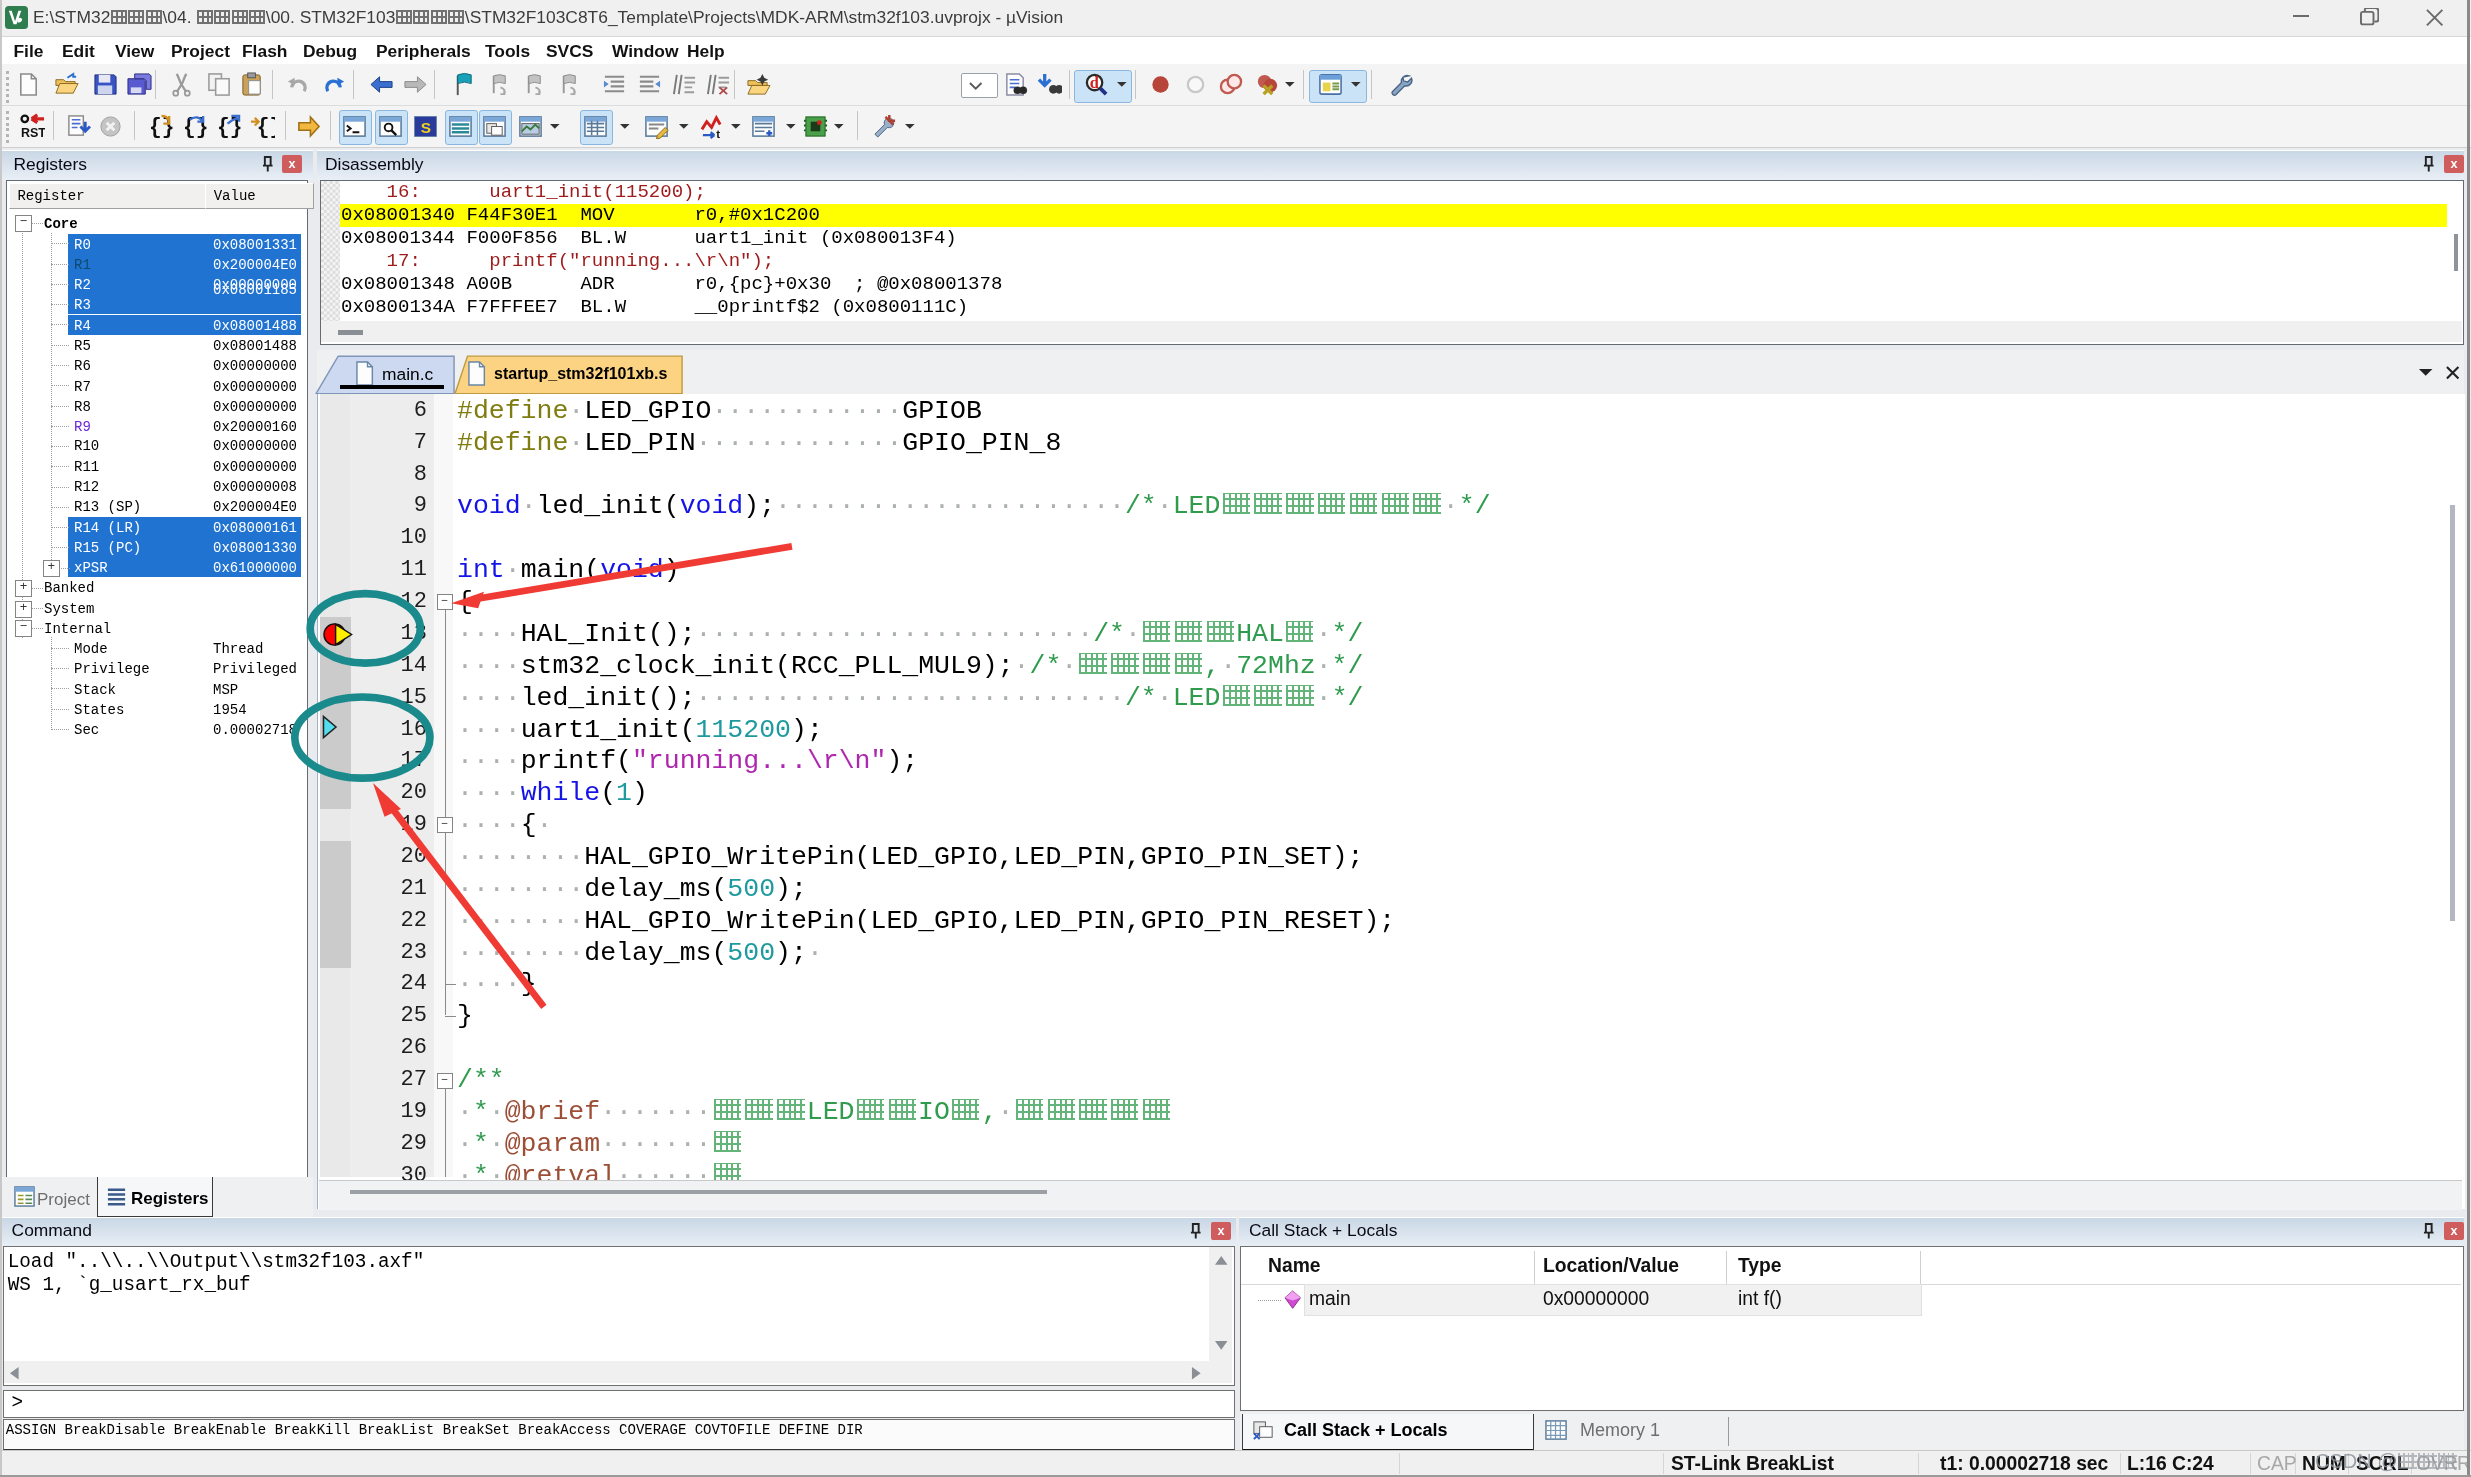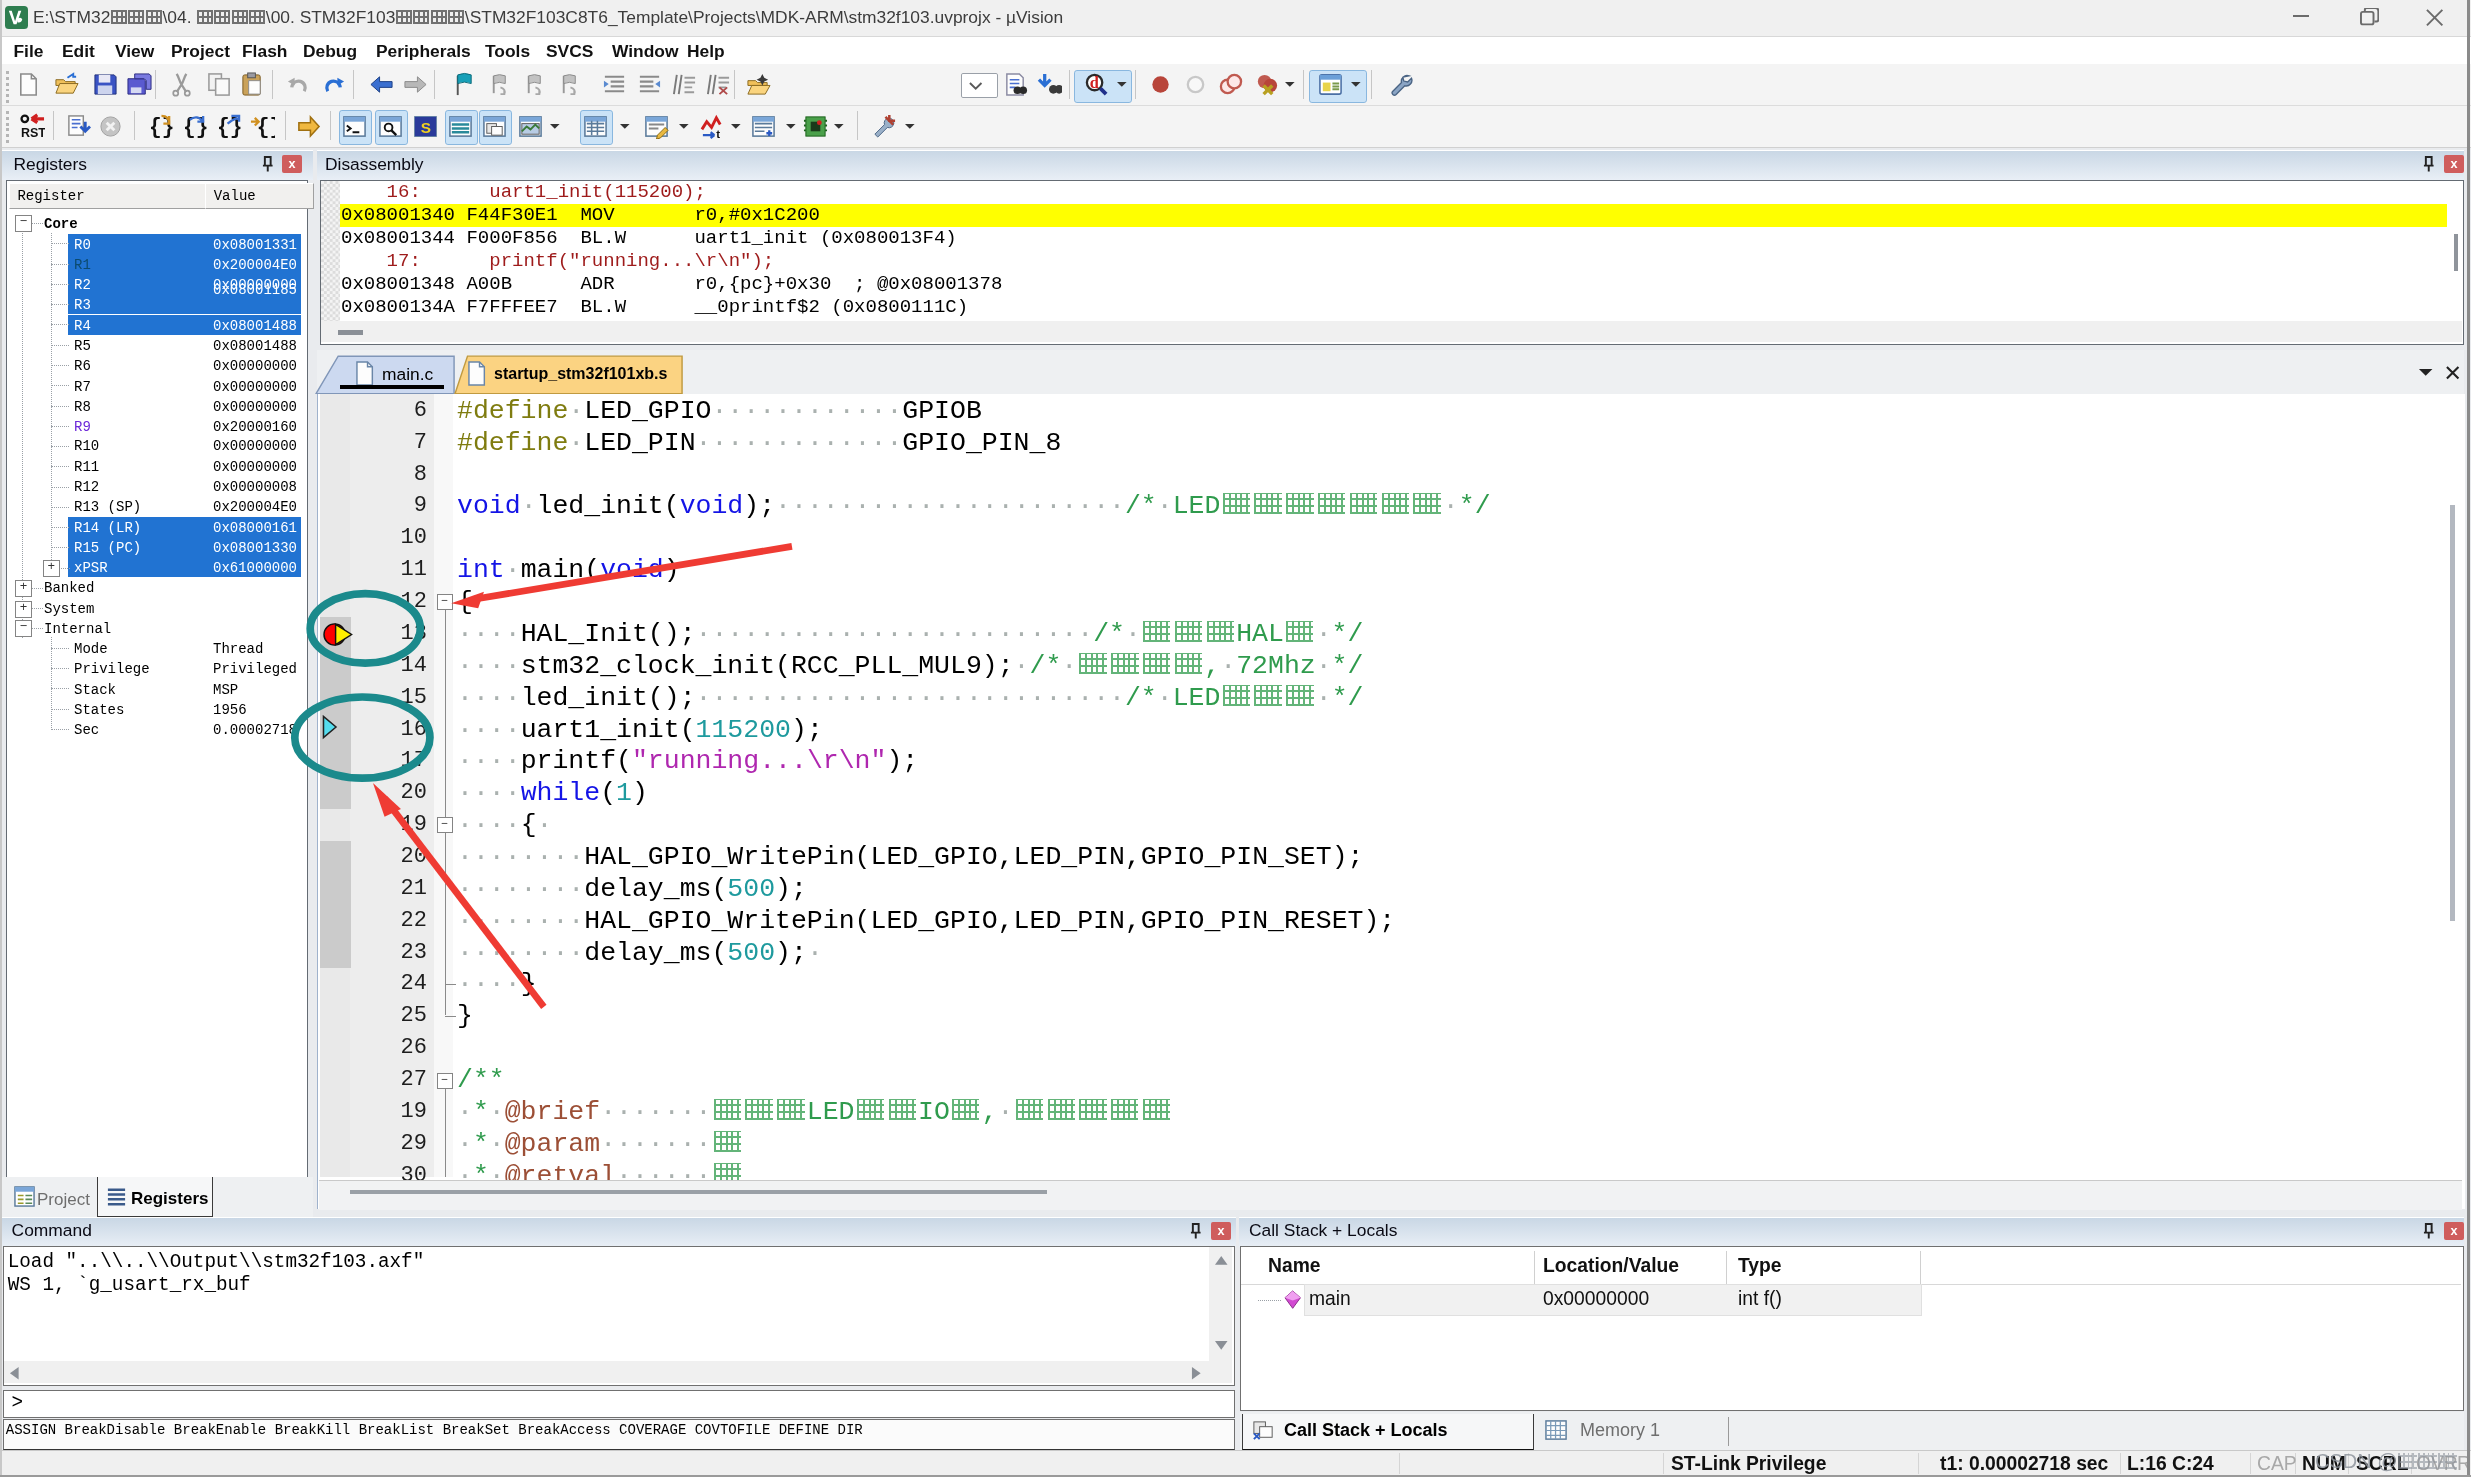--- a/index.html
+++ b/index.html
@@ -434,21 +434,21 @@
 <div class="rrow" style="left:74px;top:639px;color:#000">Mode</div>
 <div class="rrow" style="left:213px;top:639px;color:#000">Thread</div>
 <div class="doth" style="left:51px;top:668px;width:18.3px"></div>
 <div class="rrow" style="left:74px;top:659px;color:#000">Privilege</div>
 <div class="rrow" style="left:213px;top:659px;color:#000">Privileged</div>
 <div class="doth" style="left:51px;top:688px;width:18.3px"></div>
 <div class="rrow" style="left:74px;top:680px;color:#000">Stack</div>
 <div class="rrow" style="left:213px;top:680px;color:#000">MSP</div>
 <div class="doth" style="left:51px;top:709px;width:18.3px"></div>
 <div class="rrow" style="left:74px;top:700px;color:#000">States</div>
-<div class="rrow" style="left:213px;top:700px;color:#000">1956</div>
+<div class="rrow" style="left:213px;top:700px;color:#000">1954</div>
 <div class="doth" style="left:51px;top:729px;width:18.3px"></div>
 <div class="rrow" style="left:74px;top:720px;color:#000">Sec</div>
 <div class="rrow" style="left:213px;top:720px;color:#000">0.00002718</div>
 <div class="abs" style="left:1.9px;top:1177px;width:311px;height:42px;background:#eef0f2"></div>
 <svg class="abs" style="left:13.5px;top:1186px" width="21" height="21" viewBox="0 0 22 22">
     <rect x="1" y="1" width="20" height="20" fill="#fff" stroke="#5a7a9a" stroke-width="1.5"></rect>
     <rect x="1" y="1" width="20" height="5" fill="#7aa6d8"></rect>
     <path d="M4 10 h6 M4 14 h6 M4 18 h6" stroke="#9a9a2a" stroke-width="1.6"></path>
     <path d="M12 10 h7 M12 14 h7 M12 18 h7" stroke="#5a8a5a" stroke-width="1.6"></path>
   </svg>
@@ -644,21 +644,21 @@
 <div class="abs" style="left:1728px;top:1417px;width:1px;height:29px;background:#9a9a9a"></div>
 <div class="abs" style="left:0;top:1450px;width:2472px;height:27px;background:#f0f0f0;border-top:1px solid #c9c9c9"></div>
 <div class="abs" style="left:1399px;top:1453px;width:1px;height:21px;background:#d5d5d5"></div>
 <div class="abs" style="left:1663px;top:1453px;width:1px;height:21px;background:#d5d5d5"></div>
 <div class="abs" style="left:1918px;top:1453px;width:1px;height:21px;background:#d5d5d5"></div>
 <div class="abs" style="left:2120px;top:1453px;width:1px;height:21px;background:#d5d5d5"></div>
 <div class="abs" style="left:2250px;top:1453px;width:1px;height:21px;background:#d5d5d5"></div>
 <div class="abs" style="left:2295px;top:1453px;width:1px;height:21px;background:#d5d5d5"></div>
 <div class="abs" style="left:2348px;top:1453px;width:1px;height:21px;background:#d5d5d5"></div>
 <div class="abs" style="left:2411px;top:1453px;width:1px;height:21px;background:#d5d5d5"></div>
-<div class="abs statxt" style="left:1671px;top:1453px;font-weight:600">ST-Link Privilege</div>
+<div class="abs statxt" style="left:1671px;top:1453px;font-weight:600">ST-Link BreakList</div>
 <div class="abs statxt" style="left:1940px;top:1453px;font-weight:600">t1: 0.00002718 sec</div>
 <div class="abs statxt" style="left:2127px;top:1453px;font-weight:600">L:16 C:24</div>
 <div class="abs statxt" style="left:2257px;top:1453px;color:#a8a8a8">CAP</div>
 <div class="abs statxt" style="left:2302px;top:1453px;font-weight:bold;color:#111">NUM</div>
 <div class="abs statxt" style="left:2356px;top:1453px;font-weight:bold;color:#111">SCRL</div>
 <div class="abs statxt" style="left:2416px;top:1453px;color:#a8a8a8">OVR</div>
 <div class="abs statxt" style="left:2457px;top:1453px;color:#a8a8a8">R/W</div>
 <div class="abs" style="left:2315px;top:1450px;font-size:20px;color:#8f959d;opacity:.85">CSDN @<i class="cs"></i><i class="cs"></i><i class="cs"></i><i class="cs"></i></div>
 <div class="abs" style="left:0;top:0;width:1.9px;height:1477px;background:#c8c8c8"></div>
 <div class="abs" style="left:2467px;top:0;width:2.9px;height:1477px;background:#8a8a8a"></div>

